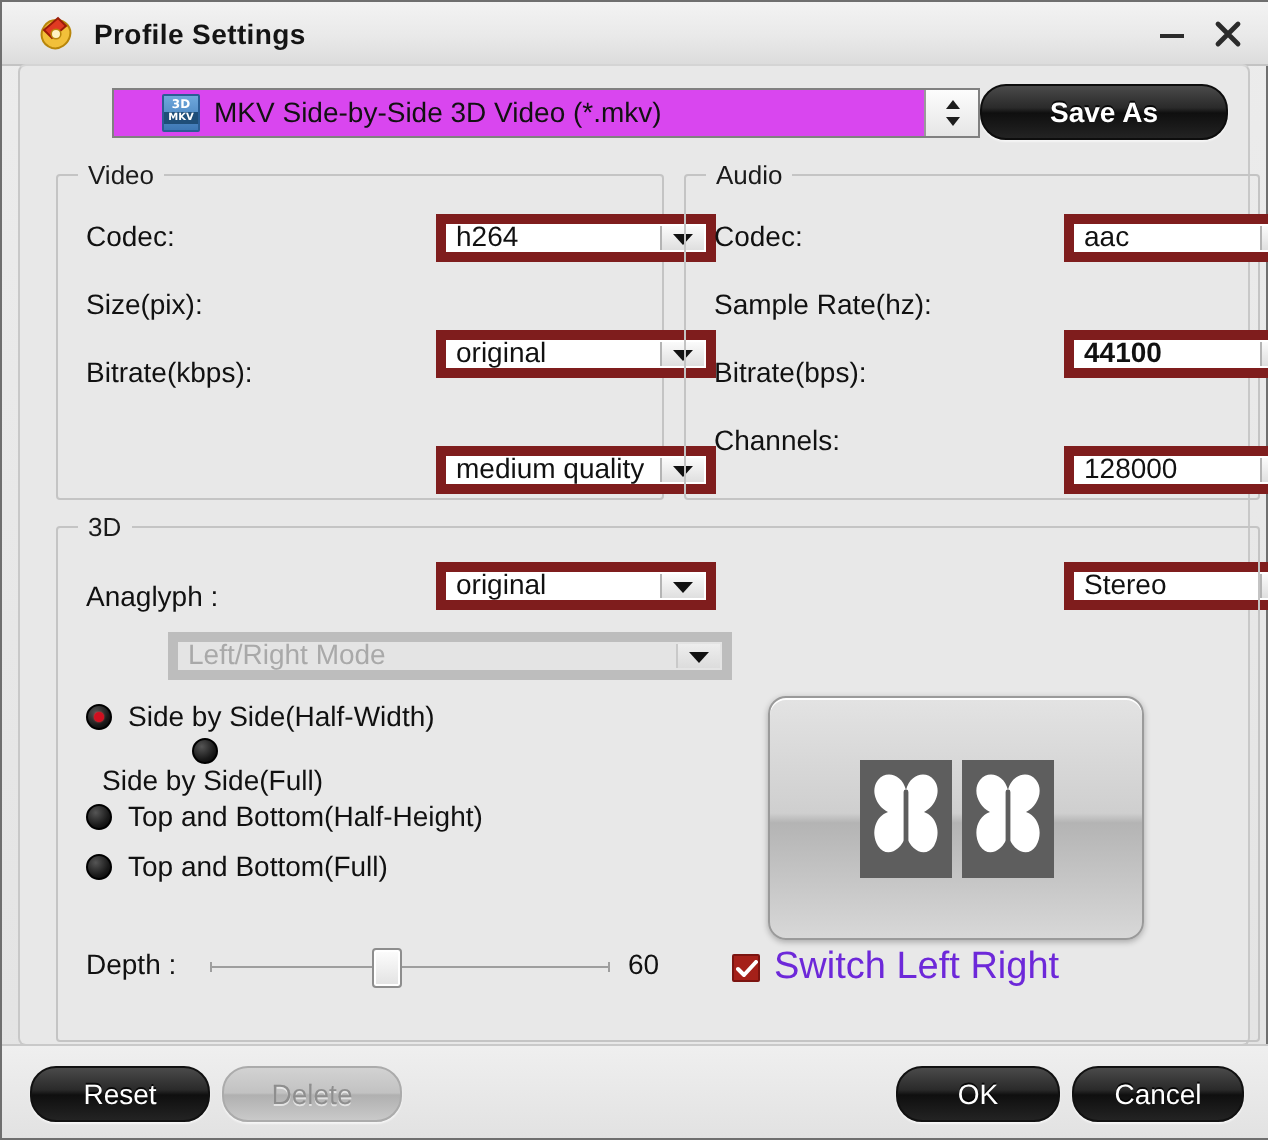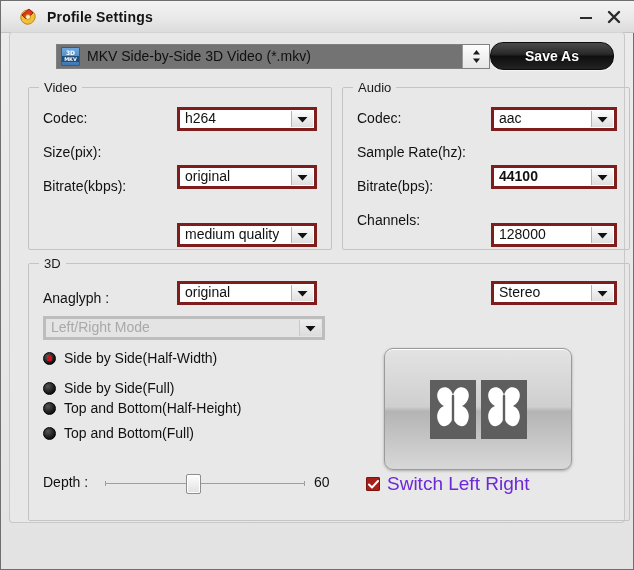--- a/index.html
+++ b/index.html
@@ -43,22 +43,22 @@
     box-sizing:border-box;
   }
 
   
   .profile-row{
     position:absolute;left:46px;top:10px;right:10px;height:26px;
     display:flex;align-items:center;
   }
   .profile-combo{
     width:434px;height:25px;box-sizing:border-box;
-    background:#737373;border:1px solid #808080;
-    display:flex;align-items:center;position:relative;
+    background:#d946ef;border:1px solid #808080;
+    display:flex;align-items:center;position:relative;padding-left:20px;
   }
   .profile-fileicon{
     width:17px;height:17px;margin-left:4px;flex:0 0 auto;position:relative;
     background:linear-gradient(#6fa8dc,#3d77b5);
     border:1px solid #2b5d94;border-radius:1px;
     display:flex;flex-direction:column;align-items:center;justify-content:center;
     overflow:hidden;
   }
   .profile-fileicon .fi-3d{
     font-size:6px;line-height:6px;color:#fff;font-weight:bold;
@@ -101,22 +101,22 @@
   }
   #grp-video{left:18px;top:54px;width:304px;height:163px;}
   #grp-audio{left:332px;top:54px;width:288px;height:163px;}
   #grp-3d{left:18px;top:230px;width:602px;height:258px;}
 
   .field{position:absolute;display:flex;align-items:center;}
   .field-label{font-size:14px;color:#111;white-space:nowrap;}
 
   .combo{
     box-sizing:border-box;height:24px;
-    background:#fff;border:3px solid #7f1d1d;
-    display:flex;align-items:flex-start;position:relative;
+    background:#fff;border:5px solid #7f1d1d;
+    display:flex;align-items:flex-end;position:relative;margin-left:41px;
   }
   .combo .val{
     padding-left:5px;font-size:14px;color:#111;white-space:nowrap;
     overflow:hidden;
   }
   .combo-arrow{
     position:absolute;right:1px;top:1px;bottom:1px;width:21px;
     background:linear-gradient(#fbfbfb,#dfdfdf);
     border-left:1px solid #b4b4b4;
     display:flex;align-items:center;justify-content:center;cursor:default;
@@ -372,21 +372,21 @@
             </svg>
         </span>
       </div>
 
       <div class="radio-row" style="top:86px;">
         <span class="radio checked">
             <span class="dot"></span>
           </span>
         <span class="radio-label">Side by Side(Half-Width)</span>
       </div>
-      <div class="radio-row" style="top:116px;">
+      <div class="radio-row" style="top:105px;flex-direction:column;">
         <span class="radio">
             <span class="dot"></span>
           </span>
         <span class="radio-label">Side by Side(Full)</span>
       </div>
       <div class="radio-row" style="top:136px;">
         <span class="radio">
             <span class="dot"></span>
           </span>
         <span class="radio-label">Top and Bottom(Half-Height)</span>
@@ -424,14 +424,20 @@
         <span class="cbx">
           <svg width="11" height="9" viewBox="0 0 11 9">
             <path d="M1 4.5 L4 7.5 L10 1" stroke="#ffffff" stroke-width="2" fill="none" stroke-linecap="round" stroke-linejoin="round"></path>
           </svg>
         </span>
         <span class="switch-label">Switch Left Right</span>
       </div>
     </div>
   </div>
 
+  <div class="footer">
+    <div class="btn" id="btn-reset">Reset</div>
+    <div class="btn disabled" id="btn-delete">Delete</div>
+    <div class="btn" id="btn-ok">OK</div>
+    <div class="btn" id="btn-cancel">Cancel</div>
+  </div>
 
 </div>
 
 </body></html>

